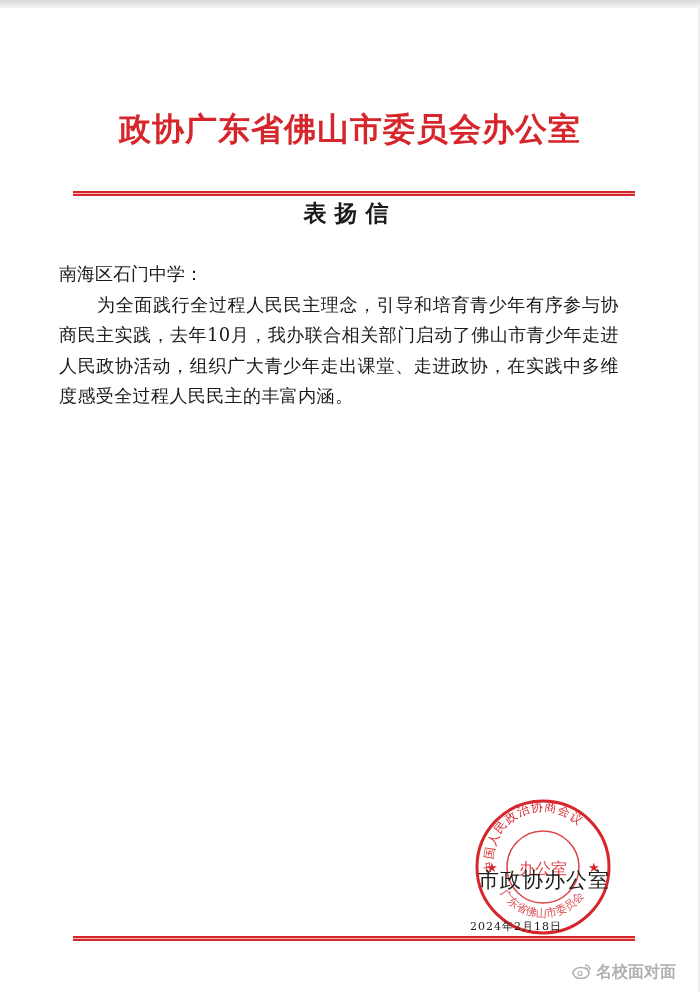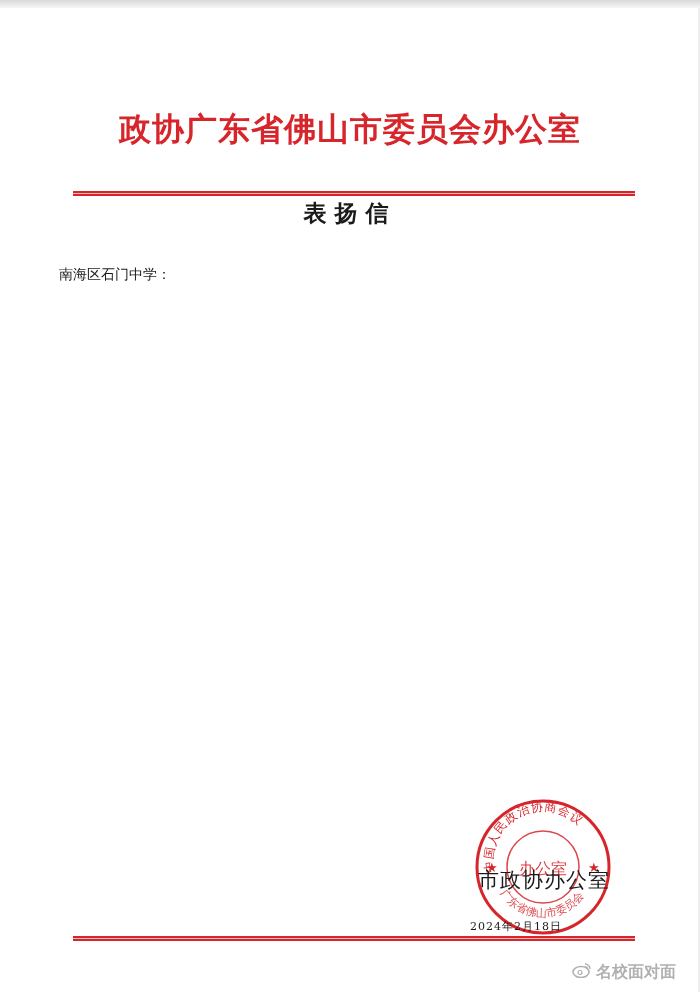--- a/index.html
+++ b/index.html
@@ -9,47 +9,48 @@
        background:linear-gradient(#d8d8d8,#f6f6f6);}
   .rightedge{position:absolute;right:0;top:8px;width:2px;height:984px;background:#eeeeee;}
   .letterhead{position:absolute;left:0;top:108px;width:700px;text-align:center;
        font-size:32px;font-weight:bold;letter-spacing:1px;}
   .redline{position:absolute;left:73px;width:562px;height:5px;}
   .redline .a{height:2px;background:#d7262b;}
   .redline .gap{height:1px;background:#f4b7b8;}
   .redline .b{height:2px;background:#d7262b;}
   .subject{position:absolute;left:0;top:198px;width:700px;text-align:center;
        font-size:23px;font-weight:bold;letter-spacing:8px;}
-  .body{position:absolute;left:59px;top:259px;width:560px;font-size:14px;line-height:30.5px;}
+  .body{position:absolute;left:59px;top:259px;width:560px;font-size:18px;line-height:30.5px;}
   .salutation{margin:0;}
   .para{margin:0;text-indent:38px;text-align:justify;letter-spacing:0.4px;}
   .sign{position:absolute;left:478px;top:866px;font-size:21px;letter-spacing:1px;}
   .date{position:absolute;left:470px;top:919px;font-size:11px;letter-spacing:1px;}
   .seal{position:absolute;left:474px;top:798px;width:138px;height:138px;}
-  .watermark{position:absolute;left:572px;top:962px;font-family:Liberation Mono, monospace;
+  .watermark{position:absolute;left:572px;top:962px;font-family:Liberation Serif, serif;
        font-size:16px;color:#b0b0b0;font-weight:bold;display:flex;align-items:center;gap:4px;}
 </style>
 </head>
 <body>
 
 <div class="topshade"></div>
 <div class="rightedge"></div>
 
 <div class="letterhead" style="color:#d7262b;">政协广东省佛山市委员会办公室</div>
 
 <div class="redline" style="top:191px;">
   <div class="a"></div>
     <div class="gap"></div>
     <div class="b"></div>
 </div>
 
 <div class="subject">表扬信</div>
 
 <div class="body">
   <p class="salutation">南海区石门中学：</p>
+  <p class="para">为全面践行全过程人民民主理念，引导和培育青少年有序参与协商民主实践，去年10月，我办联合相关部门启动了佛山市青少年走进人民政协活动，组织广大青少年走出课堂、走进政协，在实践中多维度感受全过程人民民主的丰富内涵。</p>
 </div>
 
 <svg class="seal" viewBox="0 0 138 138">
   <defs>
     <path id="sealArc" d="M 22 80 A 50 50 0 1 1 116 80"></path>
     <path id="sealArcBottom" d="M 22 86 A 50 50 0 0 0 116 86"></path>
   </defs>
   <circle cx="69" cy="69" r="66" fill="none" stroke="#d7262b" stroke-width="3"></circle>
   <circle cx="69" cy="69" r="36" fill="none" stroke="#d7262b" stroke-width="1.5" opacity="0.85"></circle>
   <text font-size="12" fill="#d7262b" font-family="DejaVu Serif, serif" letter-spacing="1">

